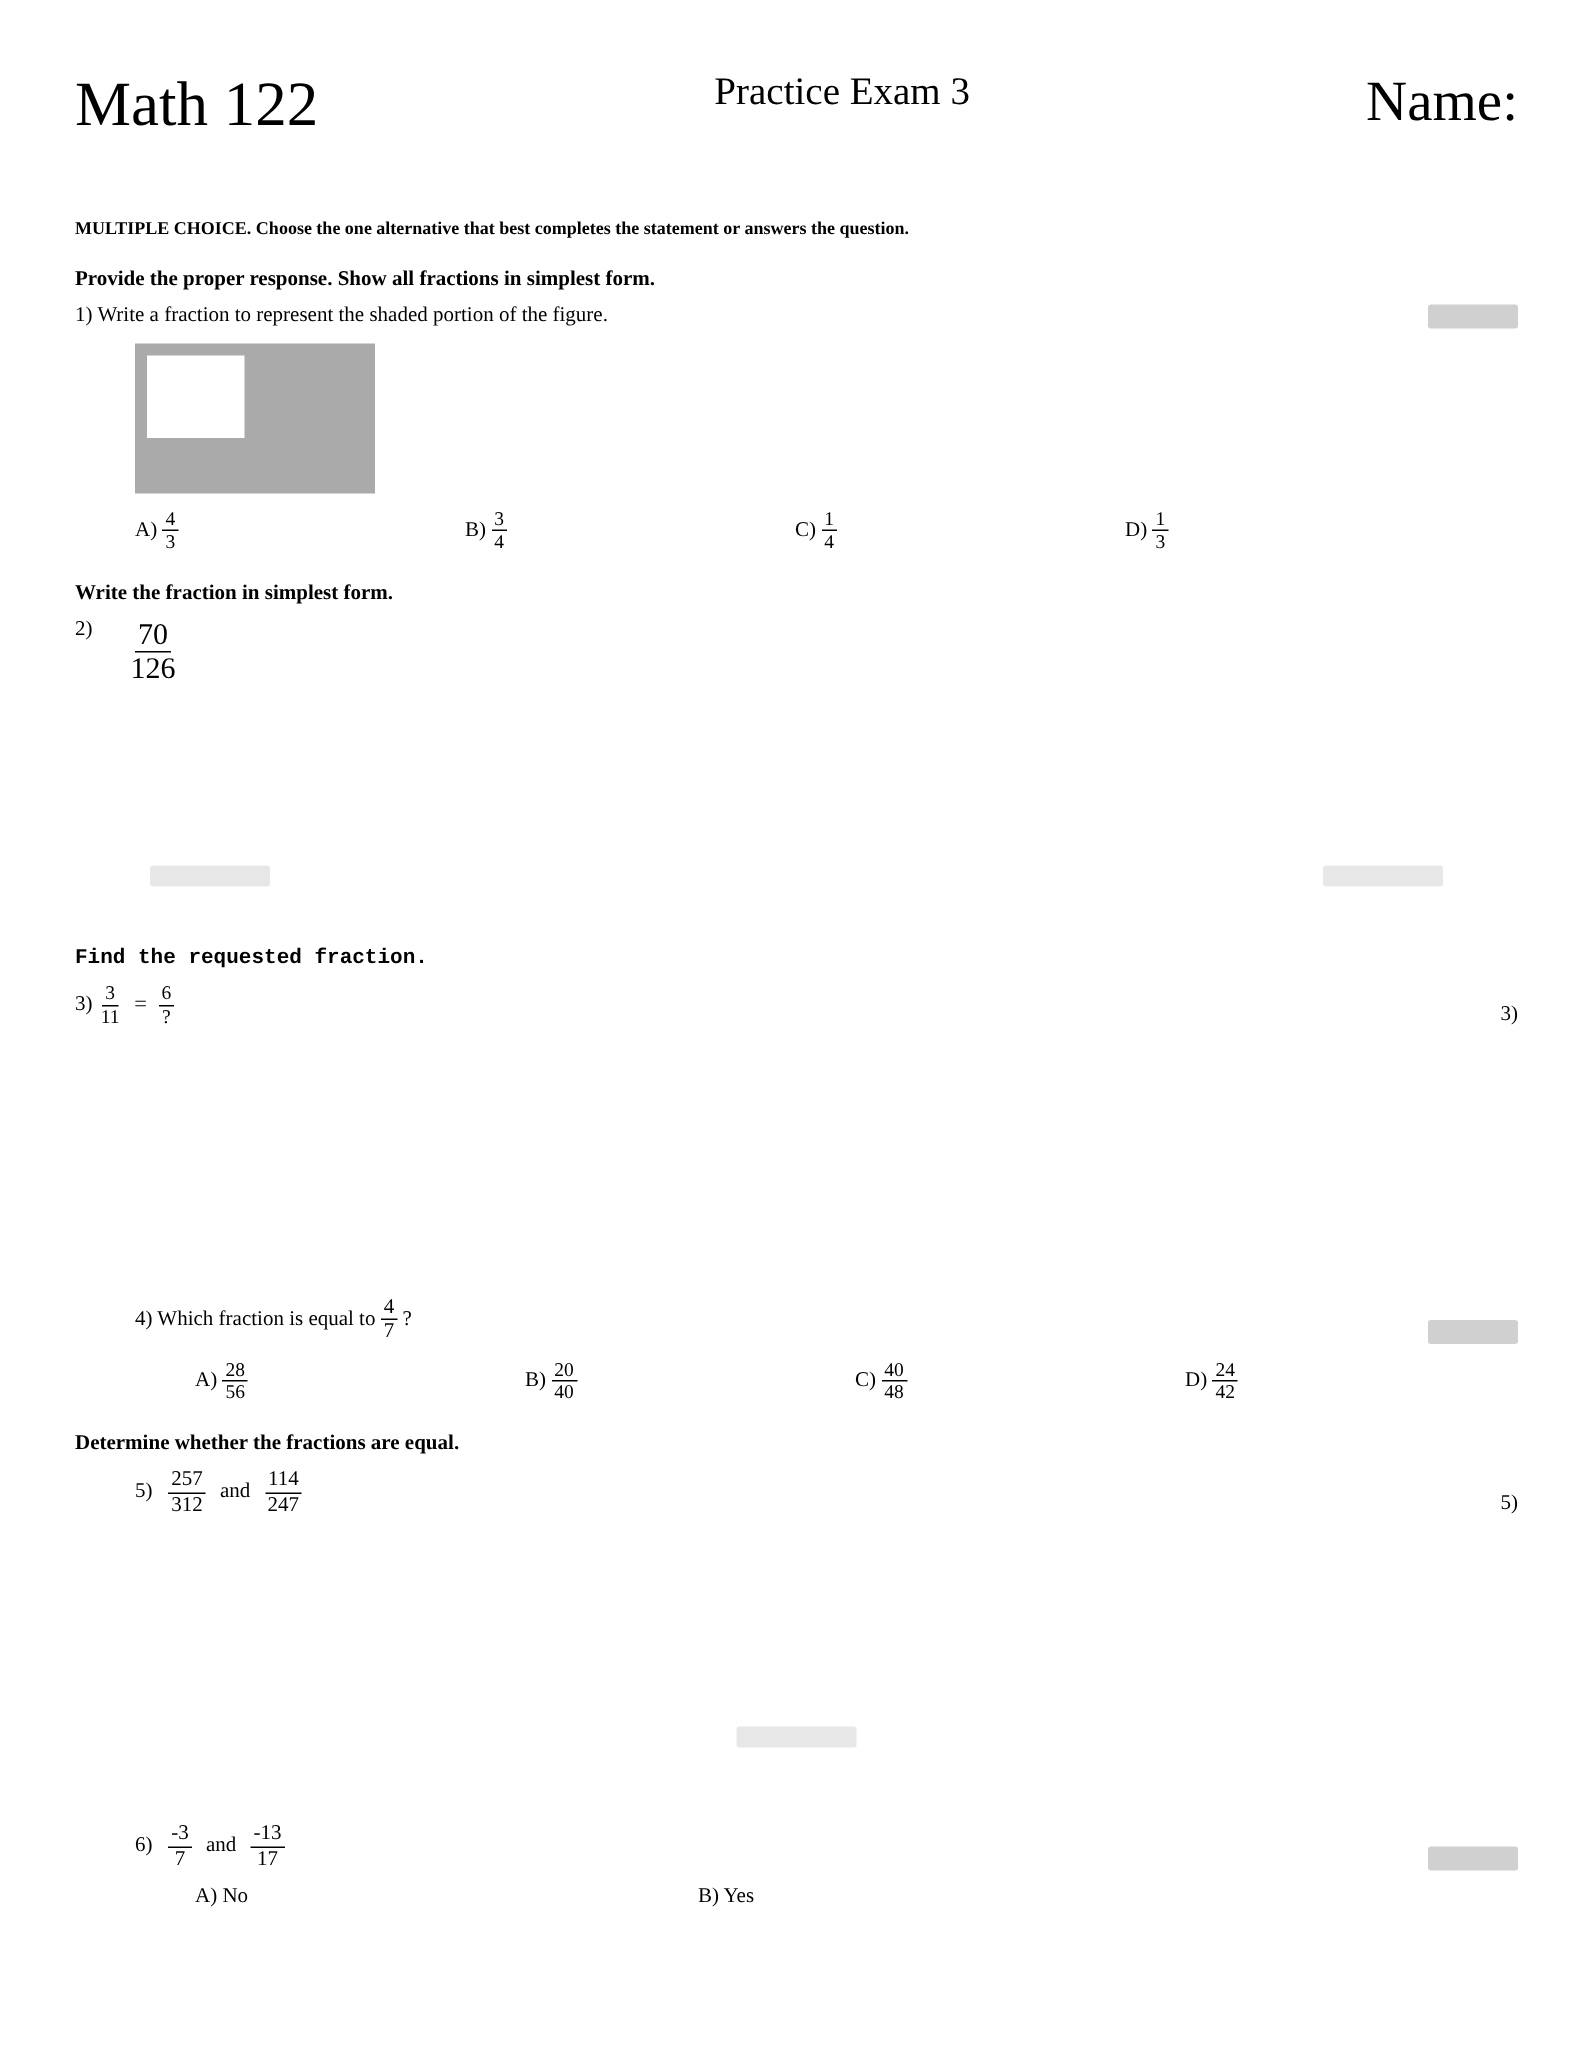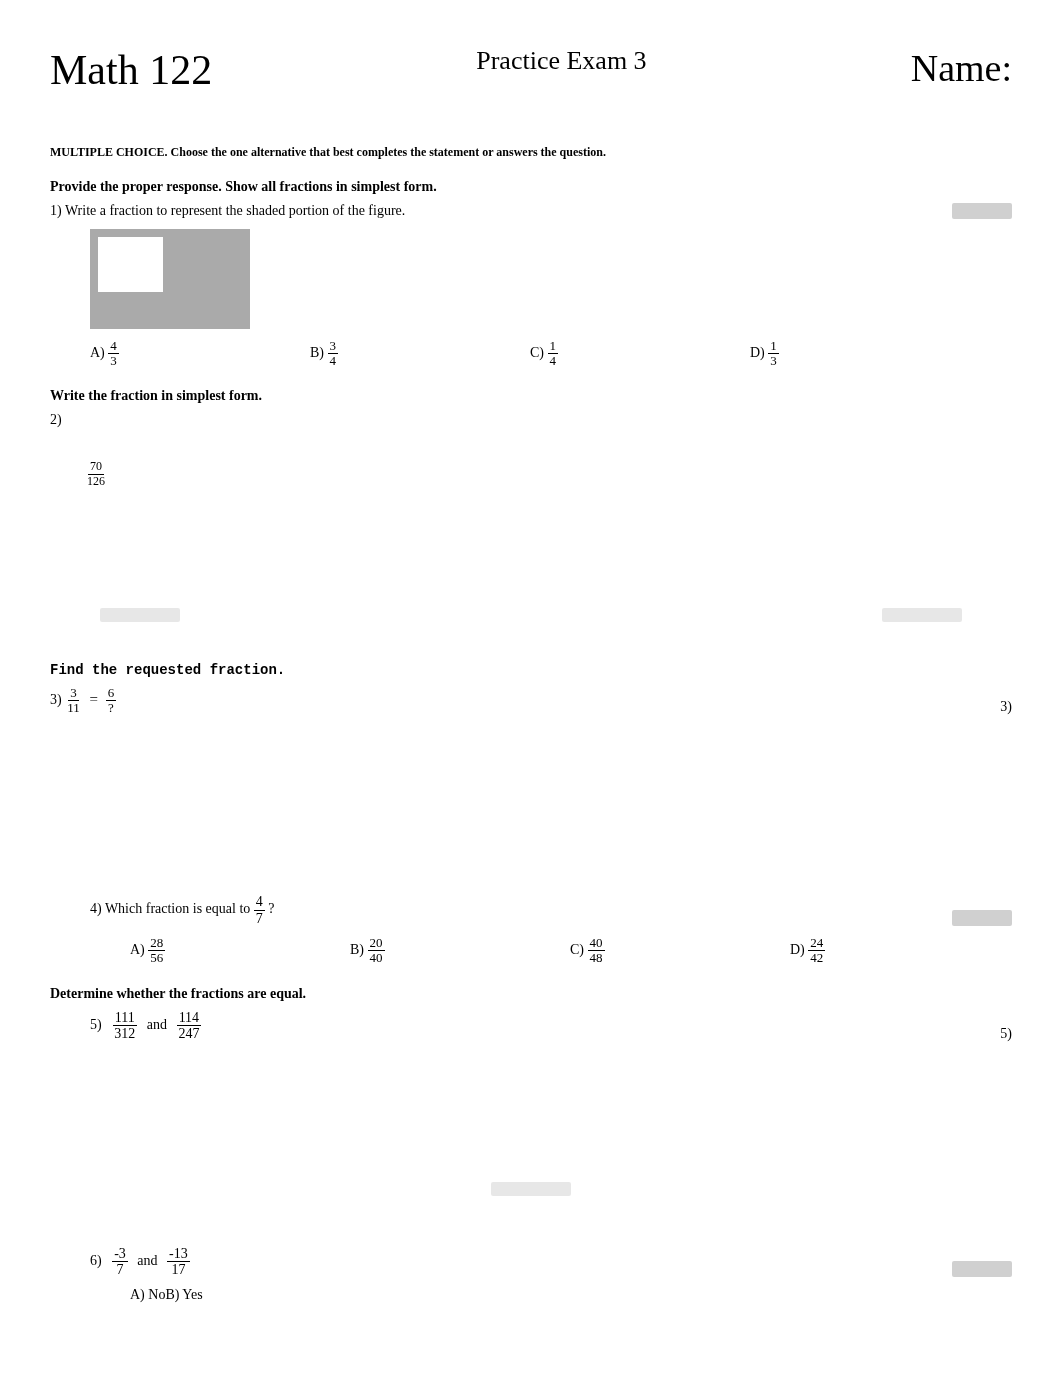--- a/index.html
+++ b/index.html
@@ -186,21 +186,21 @@
         </span>
     </div>
   </div>
 </div>
 
 <div class="section-label" style="margin-top:18px;">Write the fraction in simplest form.</div>
 
 <div class="question-block">
   <div class="q-line">
     <span class="q-num" style="font-size:14px; min-width:35px;">2)</span>
-    <span class="fraction" style="font-size:12px;margin-top:48px;">
+    <span class="fraction" style="font-size:20px;">
       <span class="num">70</span>
       <span class="den">126</span>
     </span>
   </div>
 </div>
 
 <div class="spacer-lg"></div>
 
 <div style="display:flex; justify-content:space-between; margin: 0 50px;">
   <div style="width:80px; height:14px; background:#d0d0d0; border-radius:2px; opacity:0.5;"></div>
@@ -277,21 +277,21 @@
 </div>
 
 <div class="section-label" style="margin-top:20px;">Determine whether the fractions are equal.</div>
 
 <div class="question-block">
   <div class="question-row">
     <div style="font-size:14px; flex:1; margin-left:40px;">
       <span>5)</span>
       <span>&nbsp;</span>
       <span class="fraction" style="font-size:14px;">
-        <span class="num">111</span>
+        <span class="num">257</span>
         <span class="den">312</span>
       </span>
       <span style="margin:0 6px;">and</span>
       <span class="fraction" style="font-size:14px;">
         <span class="num">114</span>
         <span class="den">247</span>
       </span>
     </div>
     <div class="answer-area-right">
       <span style="font-size:14px;">5)</span>
@@ -320,17 +320,17 @@
       <span class="fraction" style="font-size:14px;">
         <span class="num">-13</span>
         <span class="den">17</span>
       </span>
     </div>
     <div class="answer-area-right">
       <span class="answer-box"></span>
     </div>
   </div>
 
-  <div style="display:flex; margin-top:10px; margin-left:80px; font-size:14px;">
+  <div style="display:flex; margin-top:10px; margin-left:80px; gap:300px; font-size:14px;">
     <div>A) No</div>
     <div>B) Yes</div>
   </div>
 </div>
 
 </body></html>

